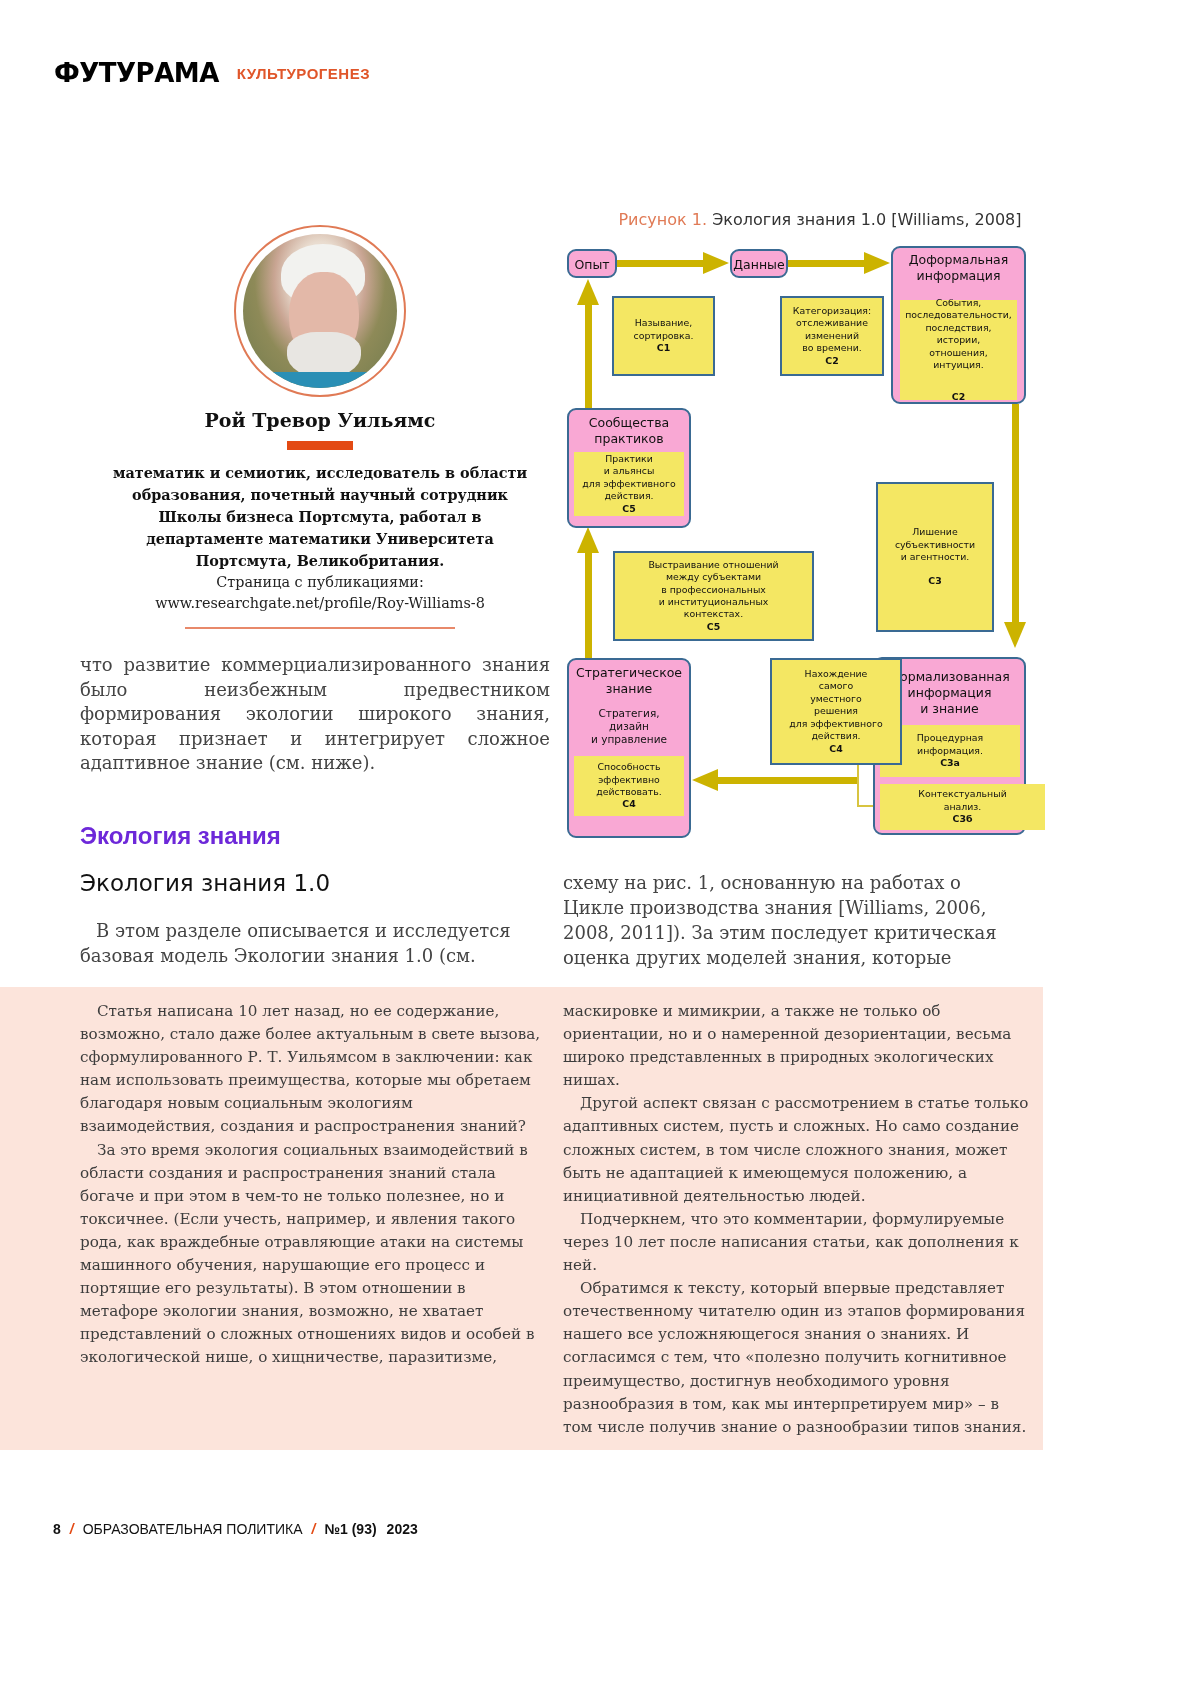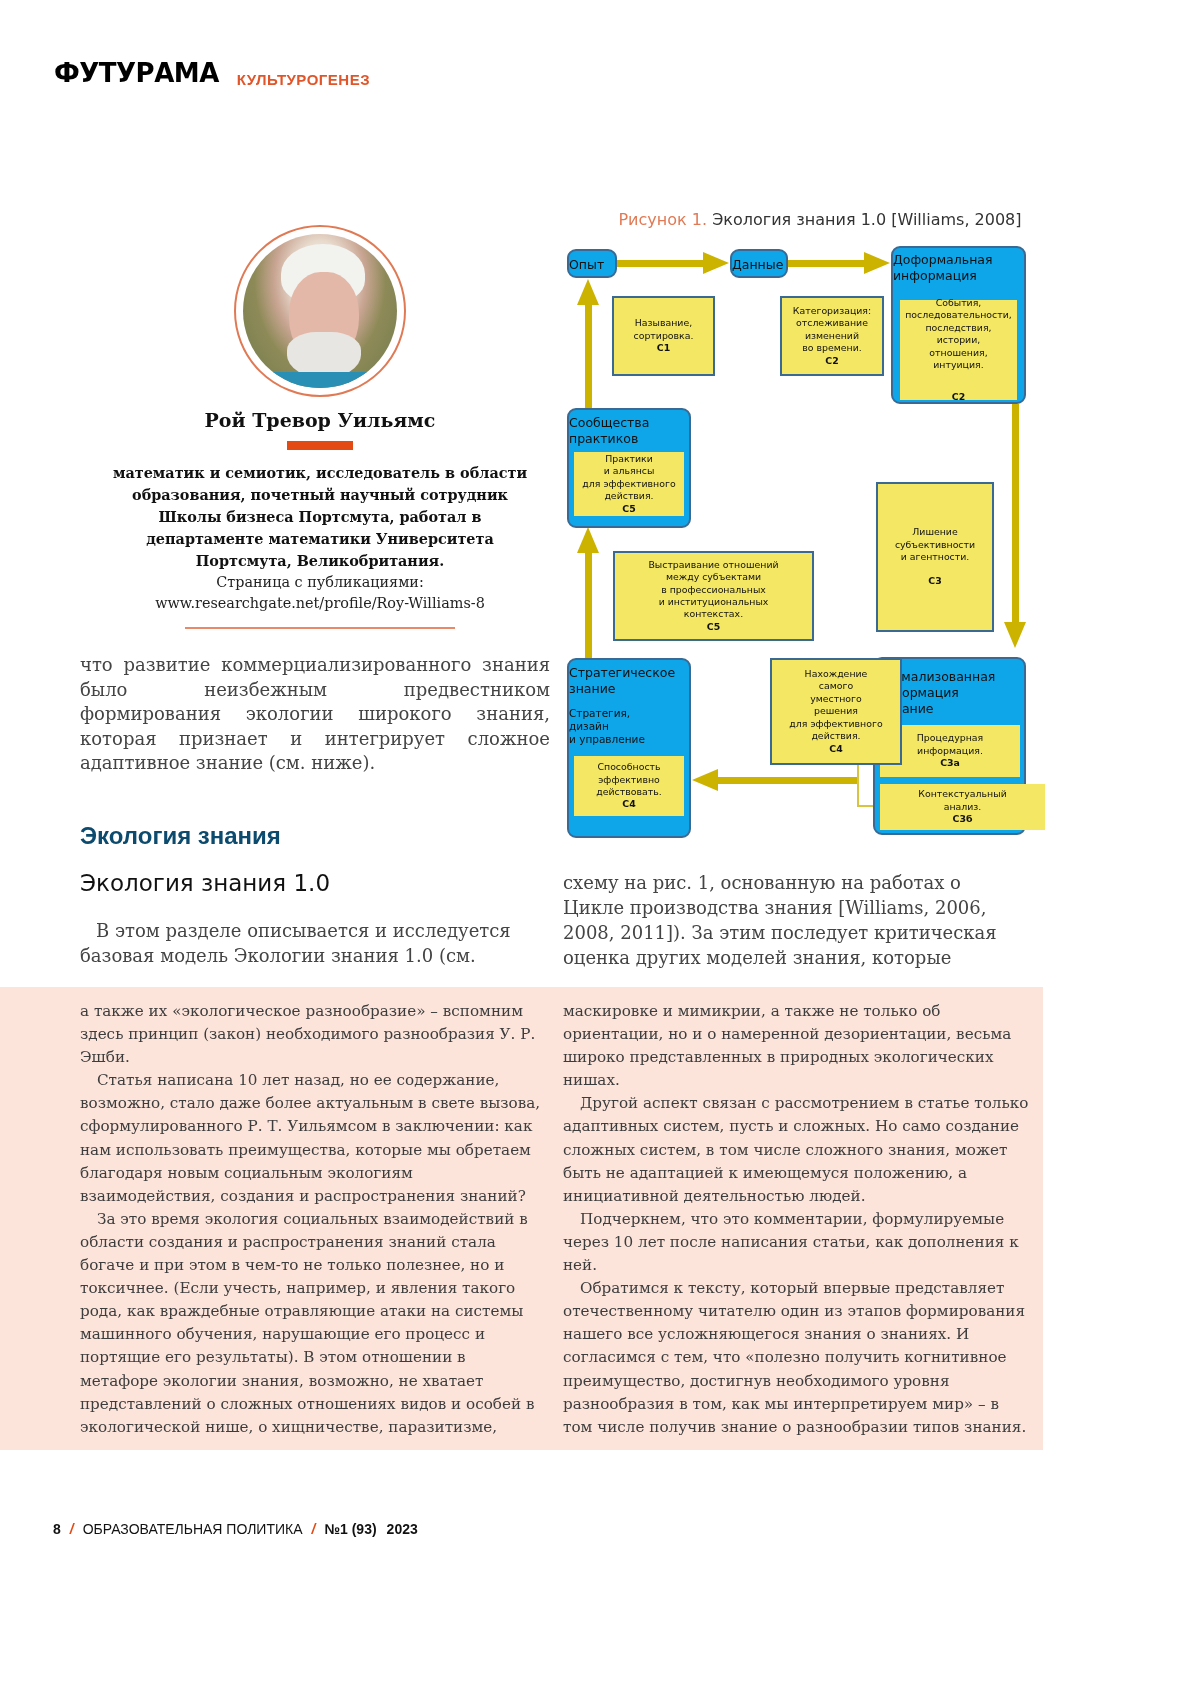--- a/index.html
+++ b/index.html
@@ -1,47 +1,47 @@
 <!DOCTYPE html>
 <html><head>
 <meta charset="utf-8">
 <style>
   * { box-sizing: border-box; margin: 0; padding: 0; }
   html, body { width: 1200px; height: 1697px; background: #ffffff; overflow: hidden; }
   body { position: relative; font-family: "DejaVu Serif", serif; color: #333; }
 
-  .header { position: absolute; left: 54px; top: 58px; display: flex; align-items: flex-end; }
+  .header { position: absolute; left: 54px; top: 58px; display: flex; align-items: center; }
   .brand { font-family: "DejaVu Sans", sans-serif; font-weight: 900; font-size: 26px; color: #000; letter-spacing: -0.5px; }
   .rubric { font-family: "Liberation Sans", sans-serif; font-weight: 700; font-size: 15px; color: #e0562a; margin-left: 18px; letter-spacing: 0.5px; }
 
   .author { position: absolute; left: 110px; top: 225px; width: 420px; text-align: center; }
   .photo { width: 172px; height: 172px; margin: 0 auto; border-radius: 50%; border: 2px solid #e07a55; padding: 7px; background: #fff; }
   .photo-inner { width: 100%; height: 100%; border-radius: 50%; overflow: hidden; position: relative;
     background: radial-gradient(ellipse at 50% 30%, #f6efe8 0%, #e9dccf 25%, #c9a593 42%, #8e8a58 60%, #6f7a4c 100%); }
   .photo-inner .hair { position: absolute; left: 38px; top: 10px; width: 84px; height: 60px; border-radius: 50% 50% 40% 40%; background: #f2f2ef; }
   .photo-inner .face { position: absolute; left: 46px; top: 38px; width: 70px; height: 92px; border-radius: 45% 45% 50% 50%; background: #e3b8a8; }
   .photo-inner .beard { position: absolute; left: 44px; top: 98px; width: 74px; height: 46px; border-radius: 40% 40% 50% 50%; background: #e8e6e2; }
   .photo-inner .shirt { position: absolute; left: 10px; top: 138px; width: 150px; height: 40px; background: #2a8fb5; }
   .author-name { font-weight: 700; font-size: 19px; color: #111; margin-top: 12px; }
   .name-bar { width: 66px; height: 9px; background: #e34a14; margin: 10px auto 12px; }
   .author-desc { font-weight: 700; font-size: 14.4px; line-height: 22px; color: #111; }
   .author-link-label, .author-link { font-size: 14.4px; line-height: 21px; color: #222; }
   .author-rule { width: 270px; height: 2px; background: #e8896a; margin: 13px auto 0; }
 
   .intro { position: absolute; left: 80px; top: 653px; width: 470px; font-size: 18px; line-height: 24.6px; color: #444; text-align: justify; }
-  .section-h { position: absolute; left: 80px; top: 822px; font-family: "Liberation Sans", sans-serif; font-weight: 700; font-size: 24px; color: #0c4a6e; }
+  .section-h { position: absolute; left: 80px; top: 822px; font-family: "Liberation Sans", sans-serif; font-weight: 700; font-size: 24px; color: #6d28d9; }
   .sub-h { position: absolute; left: 80px; top: 870px; font-family: "DejaVu Sans", sans-serif; font-size: 23px; color: #111; }
   .col-left-text { position: absolute; left: 80px; top: 918px; width: 440px; font-size: 18px; line-height: 25px; color: #444; text-indent: 16px; }
   .col-right-text { position: absolute; left: 563px; top: 870px; width: 455px; font-size: 18px; line-height: 25px; color: #444; }
 
   .figure-caption { position: absolute; left: 560px; top: 210px; width: 520px; text-align: center; font-family: "DejaVu Sans", sans-serif; font-size: 16px; color: #333; }
   .figure-caption .lbl { color: #e07a55; }
 
   .fig { position: absolute; left: 0; top: 0; }
-  .node { position: absolute; border: 2px solid #3a6a93; border-radius: 9px; background: #0ea5e9; font-family: "DejaVu Sans", sans-serif; text-align: left; color: #111; }
+  .node { position: absolute; border: 2px solid #3a6a93; border-radius: 9px; background: #f9a8d4; font-family: "DejaVu Sans", sans-serif; text-align: center; color: #111; }
   .node .title { font-size: 12.5px; line-height: 16px; }
   .ybox { position: absolute; background: #f4e763; border: 2px solid #3a6a93; font-family: "DejaVu Sans", sans-serif; font-size: 9.4px; line-height: 12.4px; text-align: center; color: #111; display: flex; flex-direction: column; justify-content: center; align-items: center; white-space: pre-line; }
   .ybox.inner { border: none; }
   .ybox b { font-weight: 700; }
   .sublabel { font-size: 10.5px; line-height: 13px; white-space: pre-line; }
 
   .arrow-h, .arrow-v { position: absolute; background: #ccb300; }
 
   .pink { position: absolute; left: 0; top: 987px; width: 1043px; height: 463px; background: #fce4db; }
   .pink-col { position: absolute; top: 1000px; width: 466px; font-size: 15.2px; line-height: 23.1px; color: #3d3d3d; }
@@ -222,21 +222,20 @@
 уместного
 решения
 для эффективного
 действия.</span>
     <b>C4</b>
   </div>
 </div>
 
 <div class="pink"></div>
 <div class="pink-col pink-left">
-  <p>а также их «экологическое разнообразие» – вспомним здесь принцип (закон) необходимого разнообразия У. Р. Эшби.</p>
   <p class="ind">Статья написана 10 лет назад, но ее содержание, возможно, стало даже более актуальным в свете вызова, сформулированного Р. Т. Уильямсом в заключении: как нам использовать преимущества, которые мы обретаем благодаря новым социальным экологиям взаимодействия, создания и распространения знаний?</p>
   <p class="ind">За это время экология социальных взаимодействий в области создания и распространения знаний стала богаче и при этом в чем-то не только полезнее, но и токсичнее. (Если учесть, например, и явления такого рода, как враждебные отравляющие атаки на системы машинного обучения, нарушающие его процесс и портящие его результаты). В этом отношении в метафоре экологии знания, возможно, не хватает представлений о сложных отношениях видов и особей в экологической нише, о хищничестве, паразитизме,</p>
 </div>
 <div class="pink-col pink-right">
   <p>маскировке и мимикрии, а также не только об ориентации, но и о намеренной дезориентации, весьма широко представленных в природных экологических нишах.</p>
   <p class="ind">Другой аспект связан с рассмотрением в статье только адаптивных систем, пусть и сложных. Но само создание сложных систем, в том числе сложного знания, может быть не адаптацией к имеющемуся положению, а инициативной деятельностью людей.</p>
   <p class="ind">Подчеркнем, что это комментарии, формулируемые через 10 лет после написания статьи, как дополнения к ней.</p>
   <p class="ind">Обратимся к тексту, который впервые представляет отечественному читателю один из этапов формирования нашего все усложняющегося знания о знаниях. И согласимся с тем, что «полезно получить когнитивное преимущество, достигнув необходимого уровня разнообразия в том, как мы интерпретируем мир» – в том числе получив знание о разнообразии типов знания.</p>
 </div>
 

